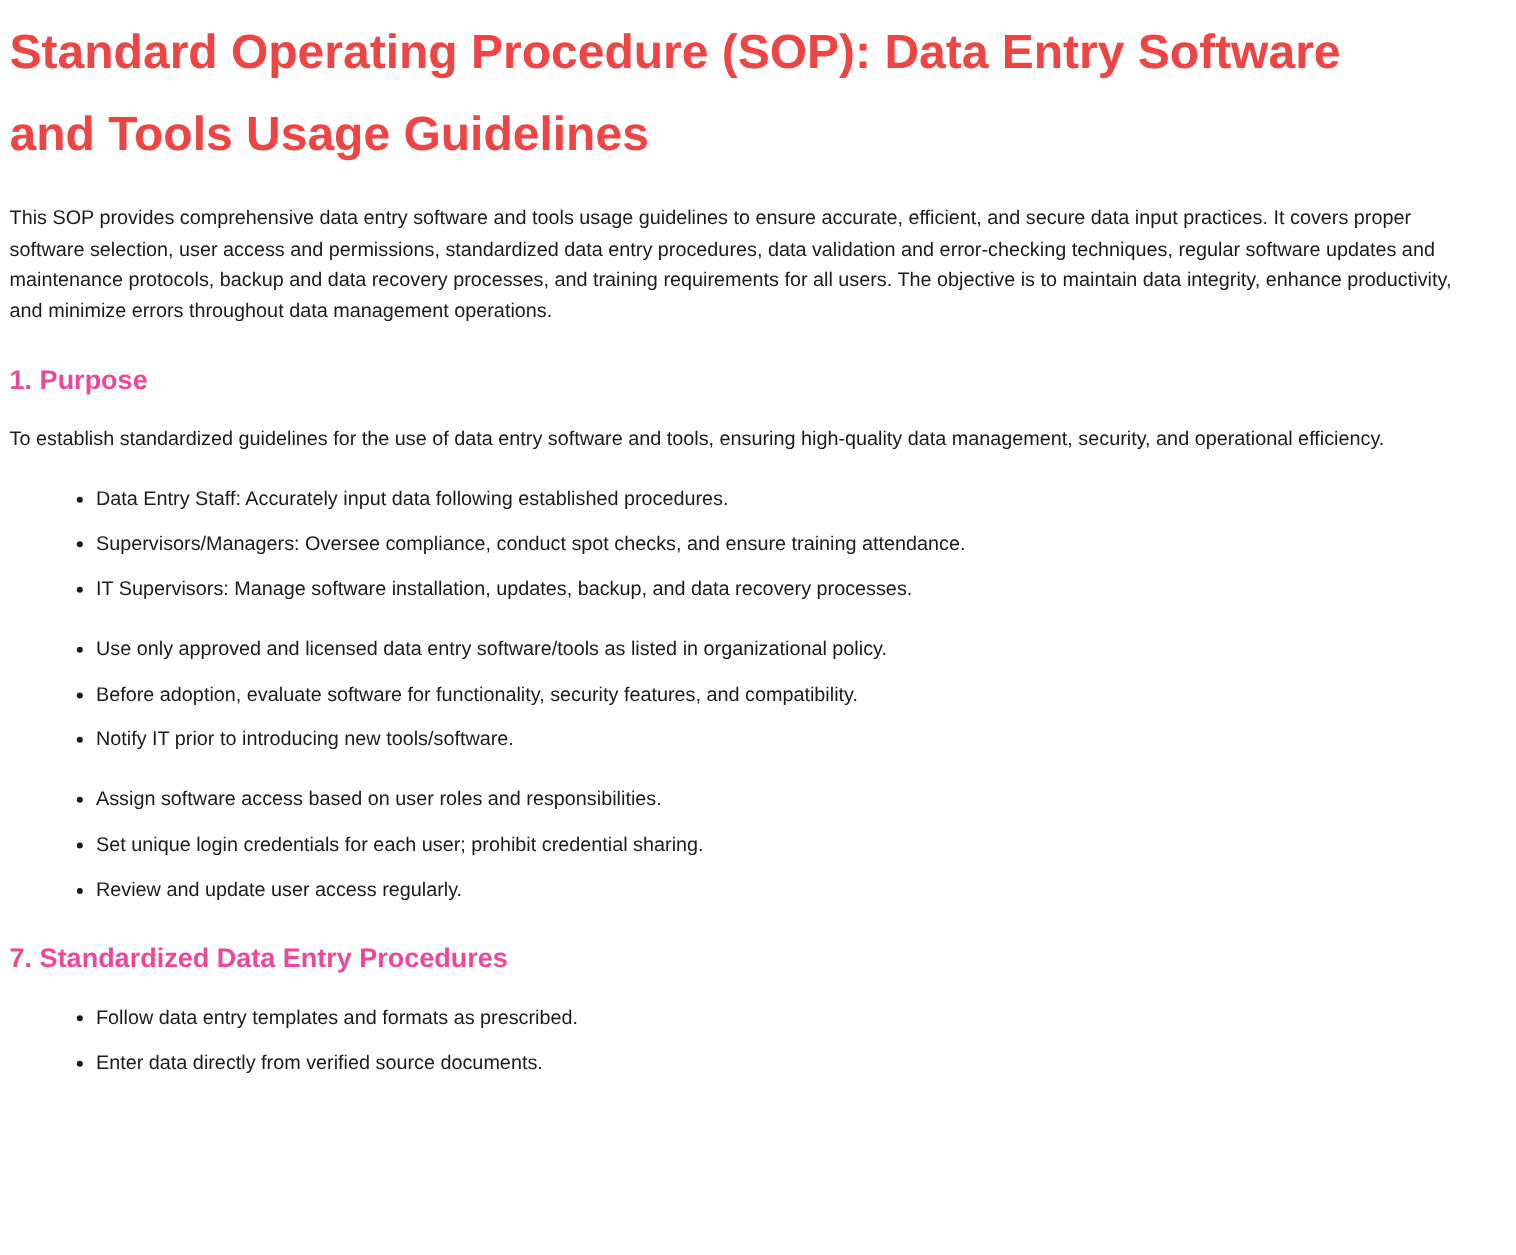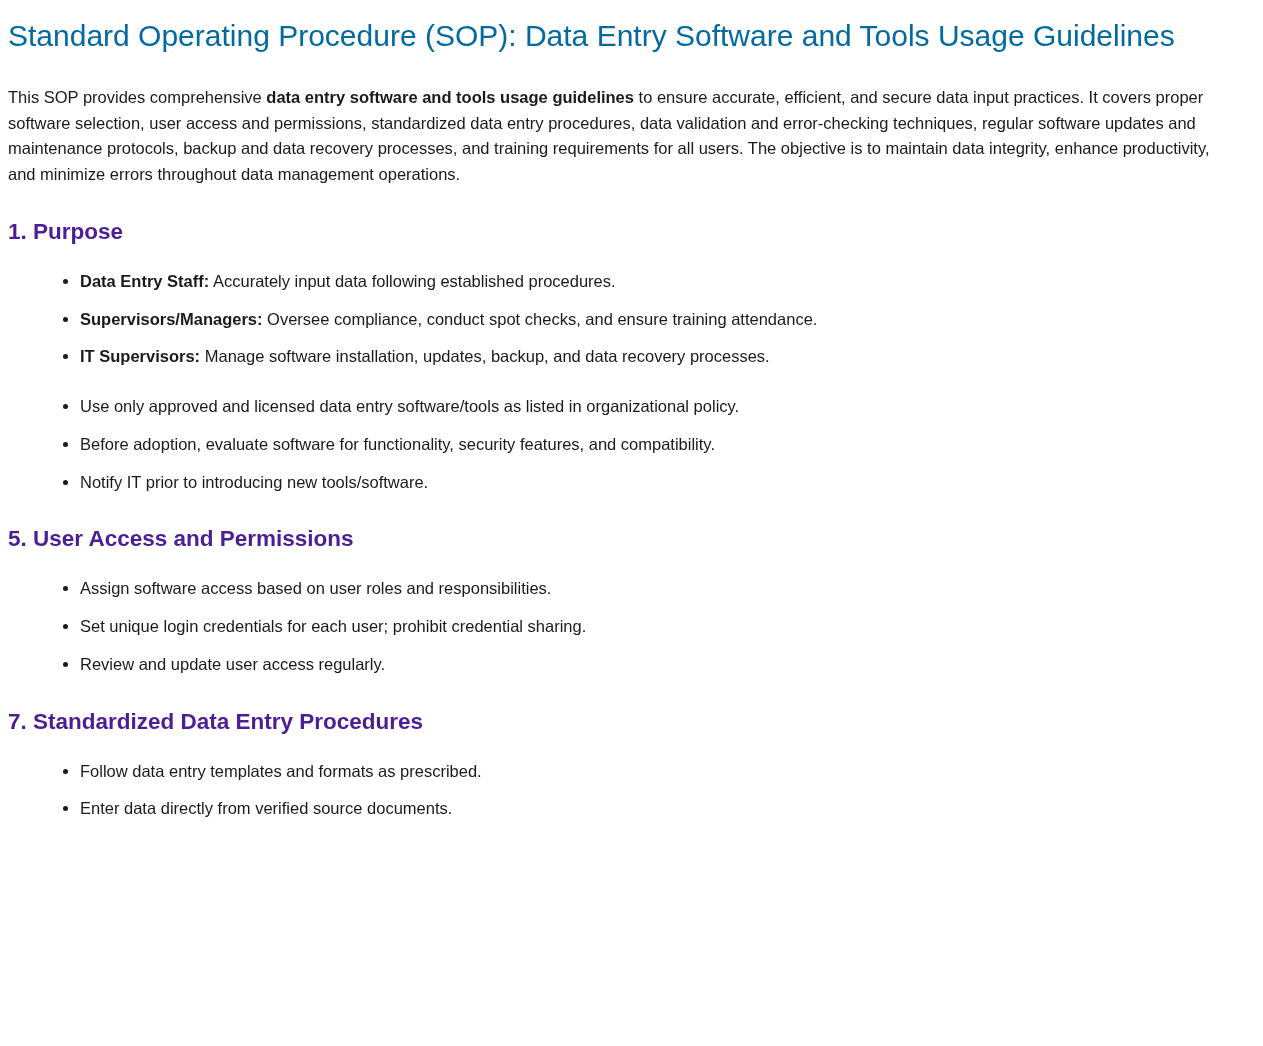--- a/index.html
+++ b/index.html
@@ -15,76 +15,76 @@
     font-size: 16.5px;
     line-height: 1.56;
     color: #1a1a1a;
   }
   .doc {
     box-sizing: border-box;
     max-width: 1245px;
     padding: 4px 10px 0 8px;
   }
   h1 {
-    font-size: 30px;
+    font-size: 40px;
     line-height: 1.7;
-    font-weight: normal;
-    color: #0369a1;
+    font-weight: bold;
+    color: #ef4444;
     margin: 6px 0 16px 0;
     max-width: 1190px;
   }
   h2 {
     font-size: 22.5px;
     line-height: 1.2;
     font-weight: bold;
-    color: #4c1d95;
+    color: #ec4899;
     margin: 30px 0 24px 0;
   }
   p {
     margin: 24px 0;
     max-width: 1228px;
   }
   ul {
     margin: 24px 0;
     padding-left: 60px;
   }
   li {
     margin: 12px;
     padding-left: 0;
   }
-  strong { font-weight: bold; }
+  strong { font-weight: normal; }
 </style>
 </head>
 <body>
 
 <div class="doc">
   <h1>Standard Operating Procedure (SOP): Data Entry Software and Tools Usage Guidelines</h1>
 
   <p><span>This SOP provides comprehensive </span><strong>data entry software and tools usage guidelines</strong><span> to ensure accurate, efficient, and secure data input practices. It covers proper software selection, user access and permissions, standardized data entry procedures, data validation and error-checking techniques, regular software updates and maintenance protocols, backup and data recovery processes, and training requirements for all users. The objective is to maintain data integrity, enhance productivity, and minimize errors throughout data management operations.</span></p>
 
   <div id="sections-container">
       <section>
         <h2>1. Purpose</h2>
+        <p>To establish standardized guidelines for the use of data entry software and tools, ensuring high-quality data management, security, and operational efficiency.</p>
       </section>
       <section>
         <ul>
           <li><strong>Data Entry Staff:</strong><span> Accurately input data following established procedures.</span></li>
           <li><strong>Supervisors/Managers:</strong><span> Oversee compliance, conduct spot checks, and ensure training attendance.</span></li>
           <li><strong>IT Supervisors:</strong><span> Manage software installation, updates, backup, and data recovery processes.</span></li>
         </ul>
       </section>
       <section>
         <ul>
           <li><span>Use only approved and licensed data entry software/tools as listed in organizational policy.</span></li>
           <li><span>Before adoption, evaluate software for functionality, security features, and compatibility.</span></li>
           <li><span>Notify IT prior to introducing new tools/software.</span></li>
         </ul>
       </section>
       <section>
-        <h2>5. User Access and Permissions</h2>
         <ul>
           <li><span>Assign software access based on user roles and responsibilities.</span></li>
           <li><span>Set unique login credentials for each user; prohibit credential sharing.</span></li>
           <li><span>Review and update user access regularly.</span></li>
         </ul>
       </section>
       <section>
         <h2>7. Standardized Data Entry Procedures</h2>
         <ul>
           <li><span>Follow data entry templates and formats as prescribed.</span></li>

